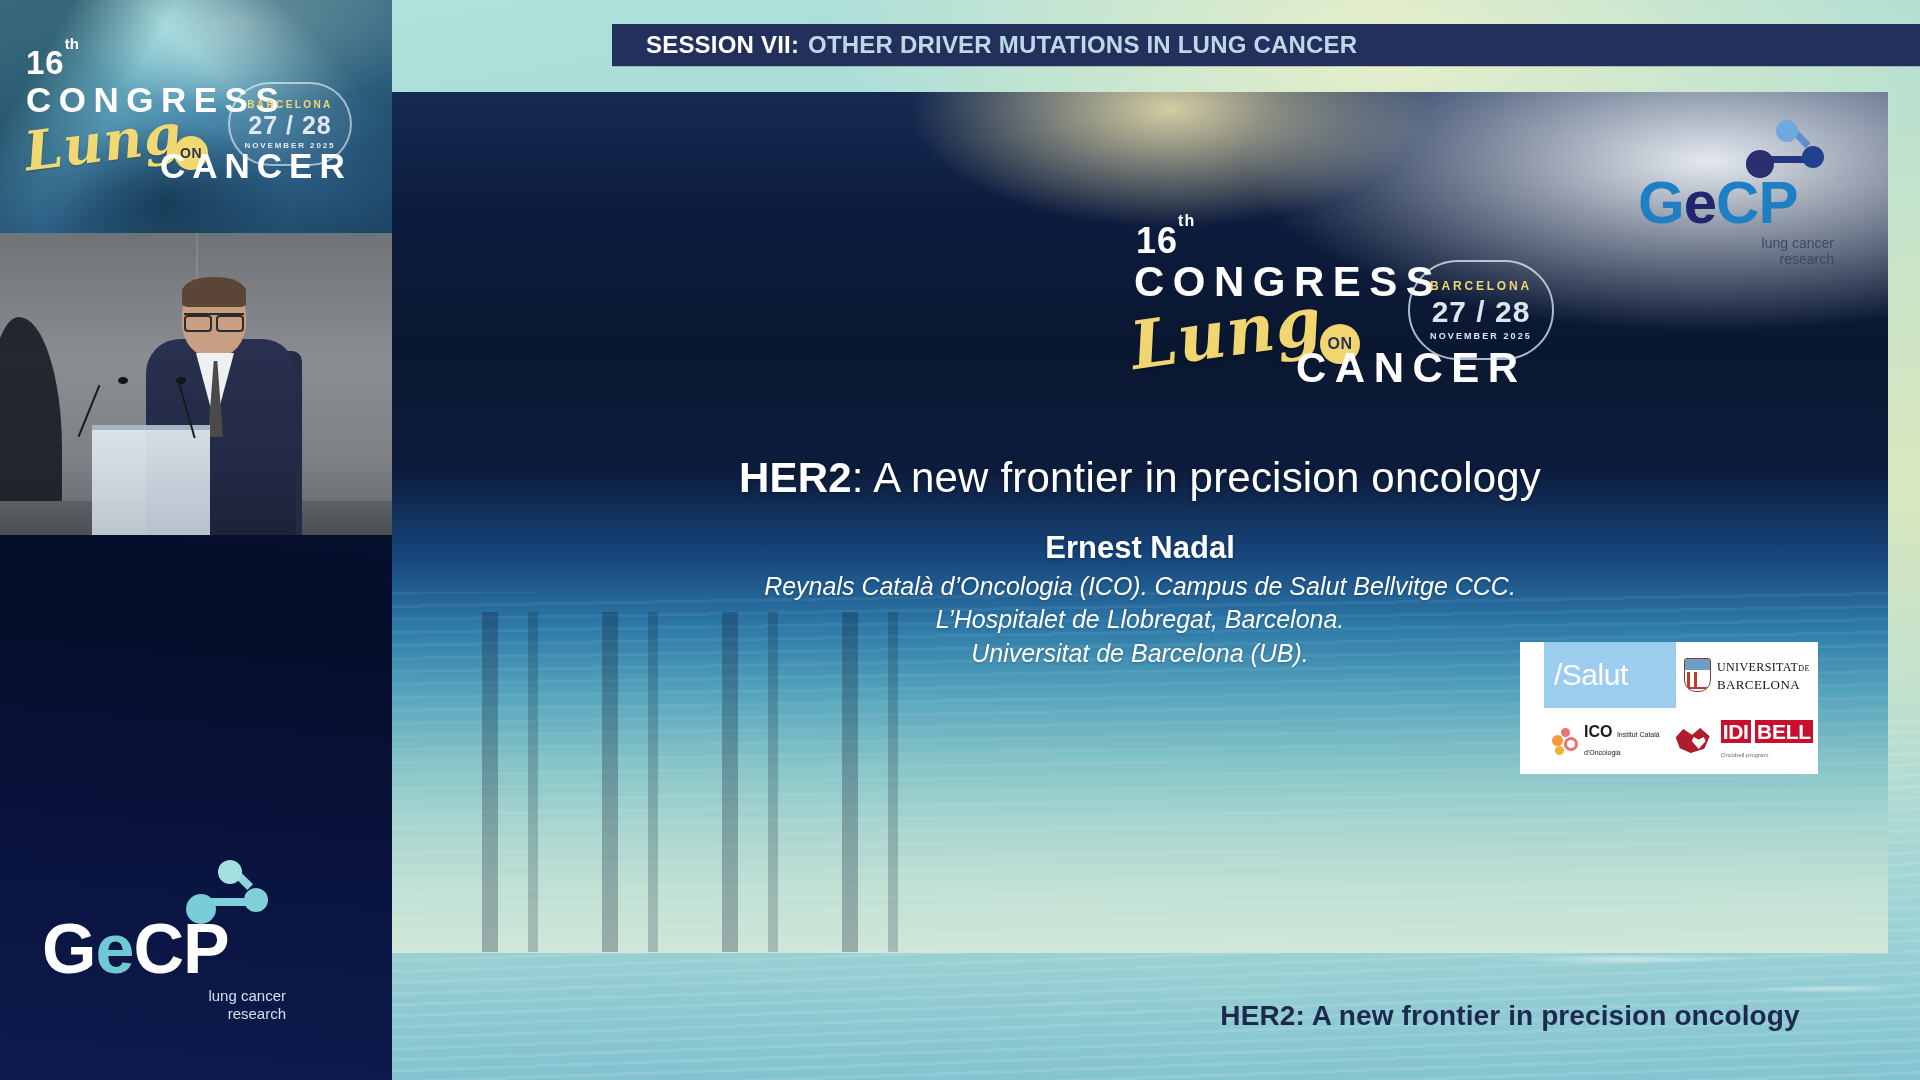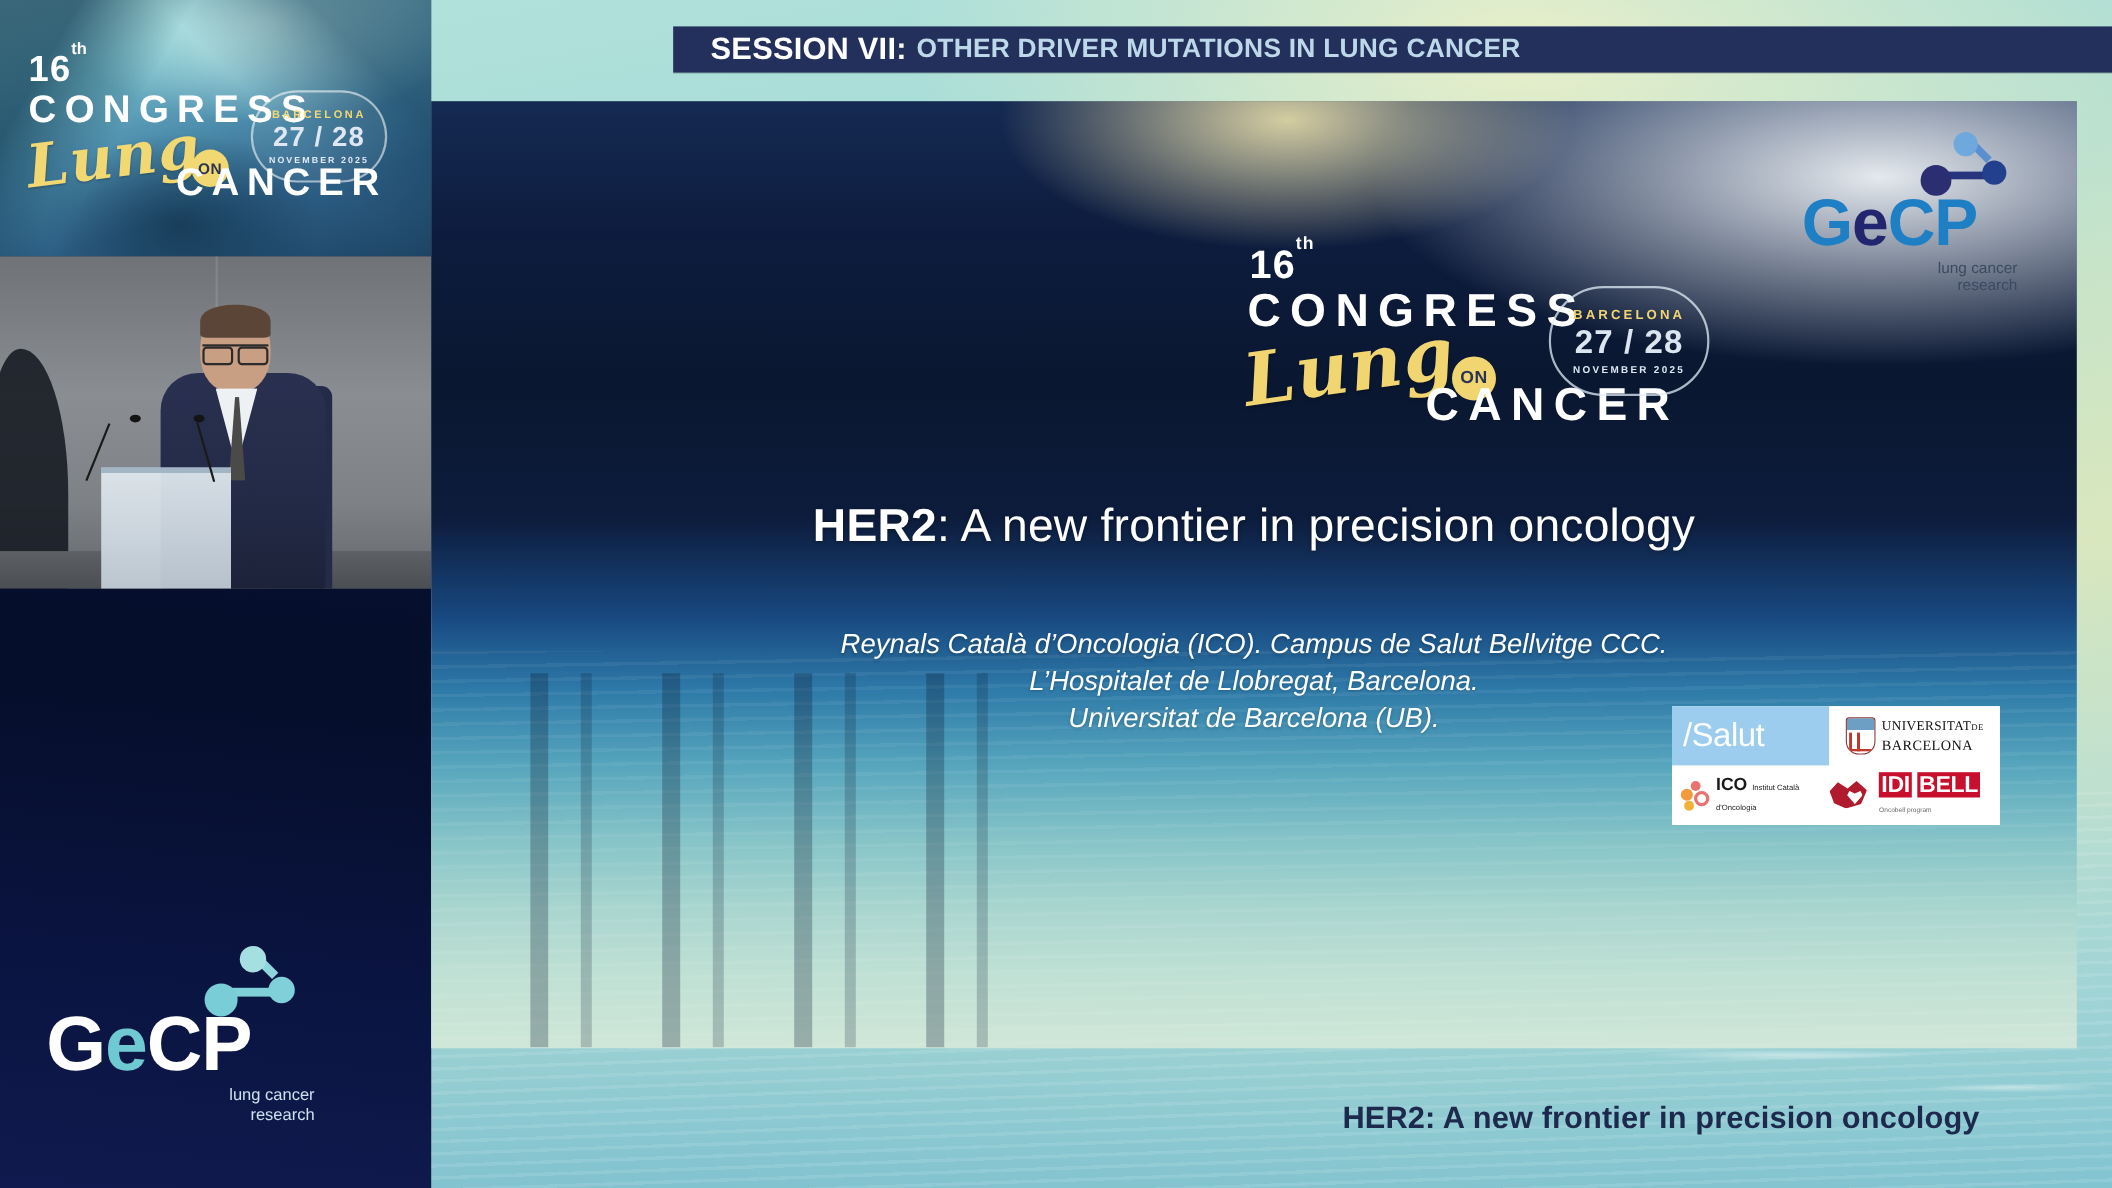--- a/index.html
+++ b/index.html
@@ -33,21 +33,21 @@
 
   
   .session-banner{
     position:absolute; left:612px; top:24px; right:0; height:42px;
     background:#23305c;
     display:flex; align-items:center; padding-left:34px;
     letter-spacing:.4px; white-space:nowrap;
     box-shadow:0 1px 0 rgba(0,0,0,.18);
   }
   .session-banner .sess{
-    color:#ffffff; font-weight:bold; font-size:28px; letter-spacing:.2px;
+    color:#ffffff; font-weight:bold; font-size:24px; letter-spacing:.2px;
   }
   .session-banner .topic{
     color:#bdd8e8; font-weight:bold; font-size:24px; margin-left:9px; letter-spacing:.2px;
   }
 
   
   .sidebar{
     position:absolute; left:0; top:0; width:392px; height:1080px;
     background:linear-gradient(185deg,#0b1438 0%,#071233 30%,#050e2a 58%,#0a1440 80%,#101a4e 100%);
     overflow:hidden;
@@ -246,22 +246,22 @@
     text-shadow:0 1px 4px rgba(0,0,0,.30);
   }
   .affil{
     position:absolute; left:0; right:0; top:478px; text-align:center;
     color:#fff; font-size:25px; font-style:italic; line-height:1.33;
     text-shadow:0 1px 3px rgba(0,0,0,.25);
   }
 
   
   .insti{
-    position:absolute; left:1128px; top:550px; width:298px; height:108px;
-    background:#fff; display:grid; grid-template-columns:1fr 1.08fr; grid-template-rows:1fr 1fr;
+    position:absolute; left:1128px; top:550px; width:298px; height:132px;
+    background:#fff; display:grid; grid-template-columns:1fr 1.08fr; grid-template-rows:1fr 1fr;padding-left:24px;
   }
   .ins-cell{ position:relative; display:flex; align-items:center; justify-content:center; overflow:hidden; }
   .ins-salut{ background:#9ccdee; justify-content:flex-start; padding-left:10px; }
   .ins-salut .txt{ color:#fff; font-size:30px; letter-spacing:-.5px; }
   .ins-ico{ background:#fff; justify-content:flex-start; padding-left:8px; gap:6px; }
   .ico-mark{ position:relative; width:26px; height:26px; flex:none; }
   .ico-mark i{ position:absolute; border-radius:50%; display:block; }
   .ico-m1{ left:9px; top:0;  width:9px;  height:9px;  background:#e8736f; }
   .ico-m2{ left:0;   top:7px; width:11px; height:11px; background:#f29a3c; }
   .ico-m3{ left:12px;top:9px; width:14px; height:14px; border:3px solid #e8736f; background:transparent; }
@@ -402,20 +402,21 @@
     <div class="cl-cancer">CANCER</div>
     <div class="cl-badge">
       <div class="bcn">BARCELONA</div>
       <div class="dates">27 / 28</div>
       <div class="month">NOVEMBER 2025</div>
     </div>
   </div>
 
   <div class="slide-title"><b>HER2</b><span>: A new frontier in precision oncology</span></div>
 
+  <div class="author-name">Ernest Nadal</div>
   <div class="affil">
     <div>Reynals Català d’Oncologia (ICO). Campus de Salut Bellvitge CCC.</div>
     <div>L’Hospitalet de Llobregat, Barcelona.</div>
     <div>Universitat de Barcelona (UB).</div>
   </div>
 
   <div class="insti">
     <div class="ins-cell ins-salut">
       <span class="txt">/Salut</span>
     </div>

